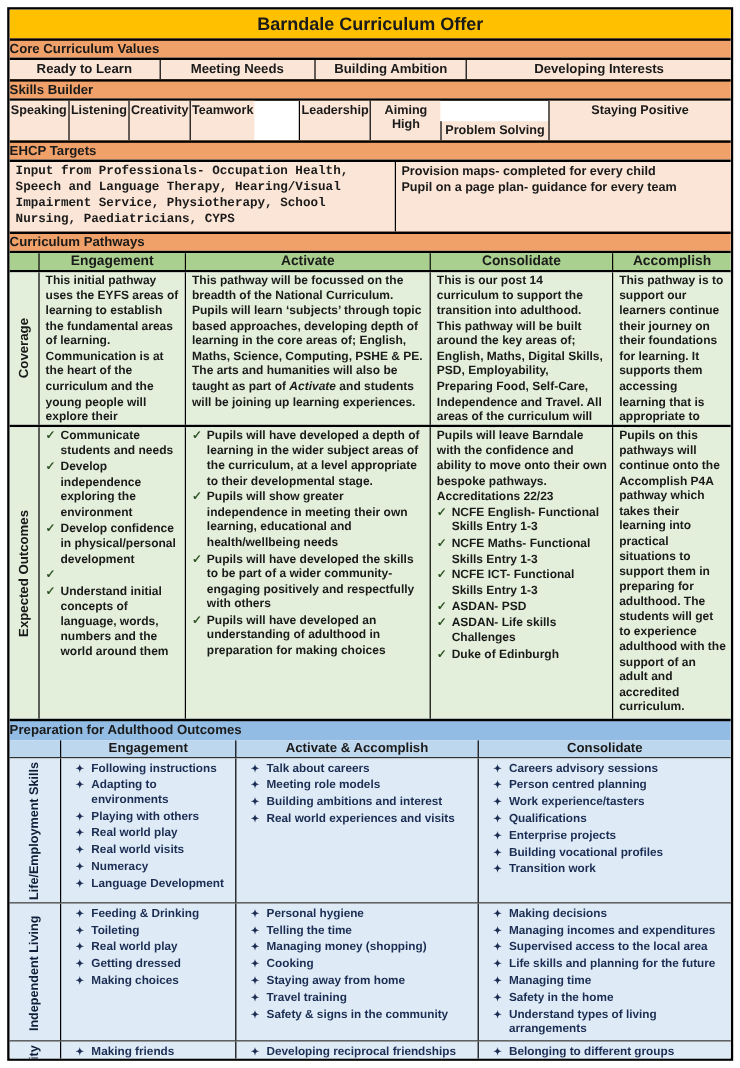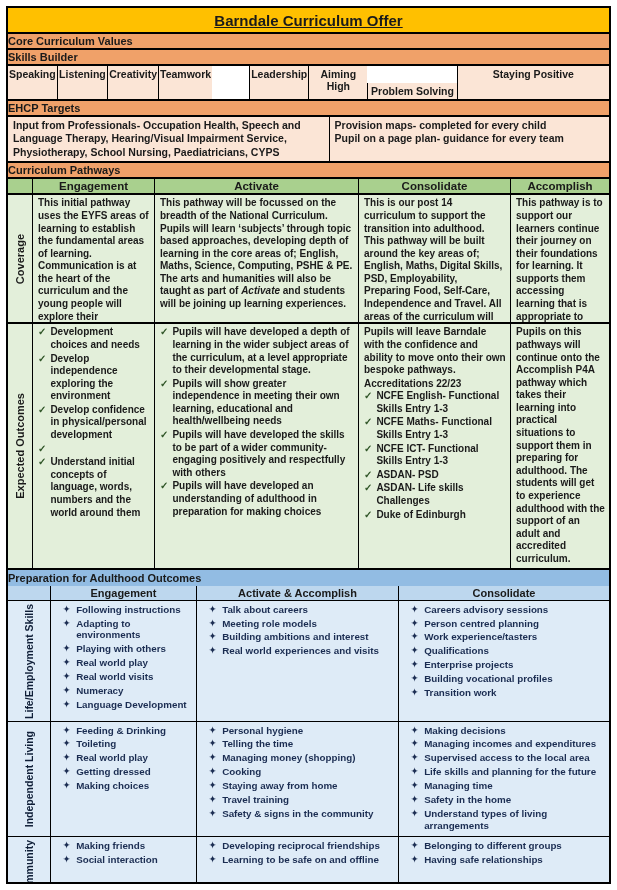--- a/index.html
+++ b/index.html
@@ -1,35 +1,35 @@
 <!DOCTYPE html>
 <html style="--title_bg: #FFC000; --orange_bar: #F0A169; --peach_cell: #FBE5D6; --green_hdr: #A9D08E; --green_cell: #E3EFDA; --blue_band: #92BCE3; --blue_hdr: #BDD7EE; --blue_cell: #DEEBF7;"><head>
 <meta charset="utf-8">
 <style>
   html,body{margin:0;padding:0;background:#fff;}
   body{font-family:"Liberation Sans", sans-serif; color:#1a1a1a;}
   .page{width:617px;height:890px;padding:6px;box-sizing:border-box;background:#fff;}
   .frame{height:100%;box-sizing:border-box;border:2px solid #000;display:flex;flex-direction:column;overflow:hidden;}
   .block{border-top:2px solid #000;}
-  .frame > .block:first-child{border-top:none;text-decoration:underline;}
+  .frame > .block:first-child{border-top:none;}
 
   .title-bar{background:var(--title_bg);text-align:center;font-weight:bold;font-size:15px;padding:4px 0 3px;}
   .bar{text-align:left;font-weight:600;font-size:11px;padding:1px 0;}
   .bar.orange{background:var(--orange_bar);}
   .bar.blue{background:var(--blue_band);font-weight:700;padding:2px 0;}
 
   .row{display:flex;align-items:stretch;}
   .row > * + *{border-left:1.5px solid #000;}
   .cell{box-sizing:border-box;}
 
   .peach-row .cell{background:var(--peach_cell);text-align:center;font-weight:bold;font-size:11px;padding:2px 1px;}
   .skills-row .cell{font-size:10.5px;}
 
   .ehcp-row .cell{background:var(--peach_cell);font-weight:bold;font-size:10.5px;padding:2px 5px;line-height:1.28;}
-  .ehcp-left{flex:325;}
+  .ehcp-left{flex:325;font-family:Liberation Mono, monospace;}
   .ehcp-right{flex:282;}
 
   
   .pt-label{flex:0 0 24px;}
   .pt-c1{flex:0 0 122px;}
   .pt-c2{flex:0 0 204px;}
   .pt-c3{flex:0 0 152px;}
   .pt-c4{flex:1;}
   .green-hdr .cell{background:var(--green_hdr);text-align:center;font-weight:bold;font-size:11.5px;padding:1px 0;}
   .green-body .cell{background:var(--green_cell);font-weight:bold;font-size:10px;line-height:1.26;padding:2px 4px 2px 5px;}
@@ -65,20 +65,26 @@
 </style>
 </head>
 <body>
 
 <div class="page">
   <div class="frame">
 
     <div class="block title-bar">Barndale Curriculum Offer</div>
 
     <div class="block bar orange">Core Curriculum Values</div>
+    <div class="block row peach-row">
+      <div class="cell v1">Ready to Learn</div>
+      <div class="cell v2">Meeting Needs</div>
+      <div class="cell v3">Building Ambition</div>
+      <div class="cell v4">Developing Interests</div>
+    </div>
 
     <div class="block bar orange">Skills Builder</div>
     <div class="block row peach-row skills-row">
       <div class="cell s1">Speaking</div>
       <div class="cell s2">Listening</div>
       <div class="cell s3">Creativity</div>
       <div class="cell s4">Teamwork</div>
       <div class="cell s5">Leadership</div>
       <div class="cell s6">Aiming High</div>
       <div class="cell s7">Problem Solving</div>
@@ -116,21 +122,21 @@
 
     <div class="block row green-body">
       <div class="cell pt-label vcell">
         <span class="vtext">Expected Outcomes</span>
       </div>
       <div class="cell pt-c1">
         <ul class="checks">
 
         <li>
               <span class="glyph">✓</span>
-              <span>Development choices and needs</span>
+              <span>Communicate students and needs</span>
             </li>
             <li>
               <span class="glyph">✓</span>
               <span>Develop independence exploring the environment</span>
             </li>
             <li>
               <span class="glyph">✓</span>
               <span>Develop confidence in physical/personal development</span>
             </li>
             <li>

